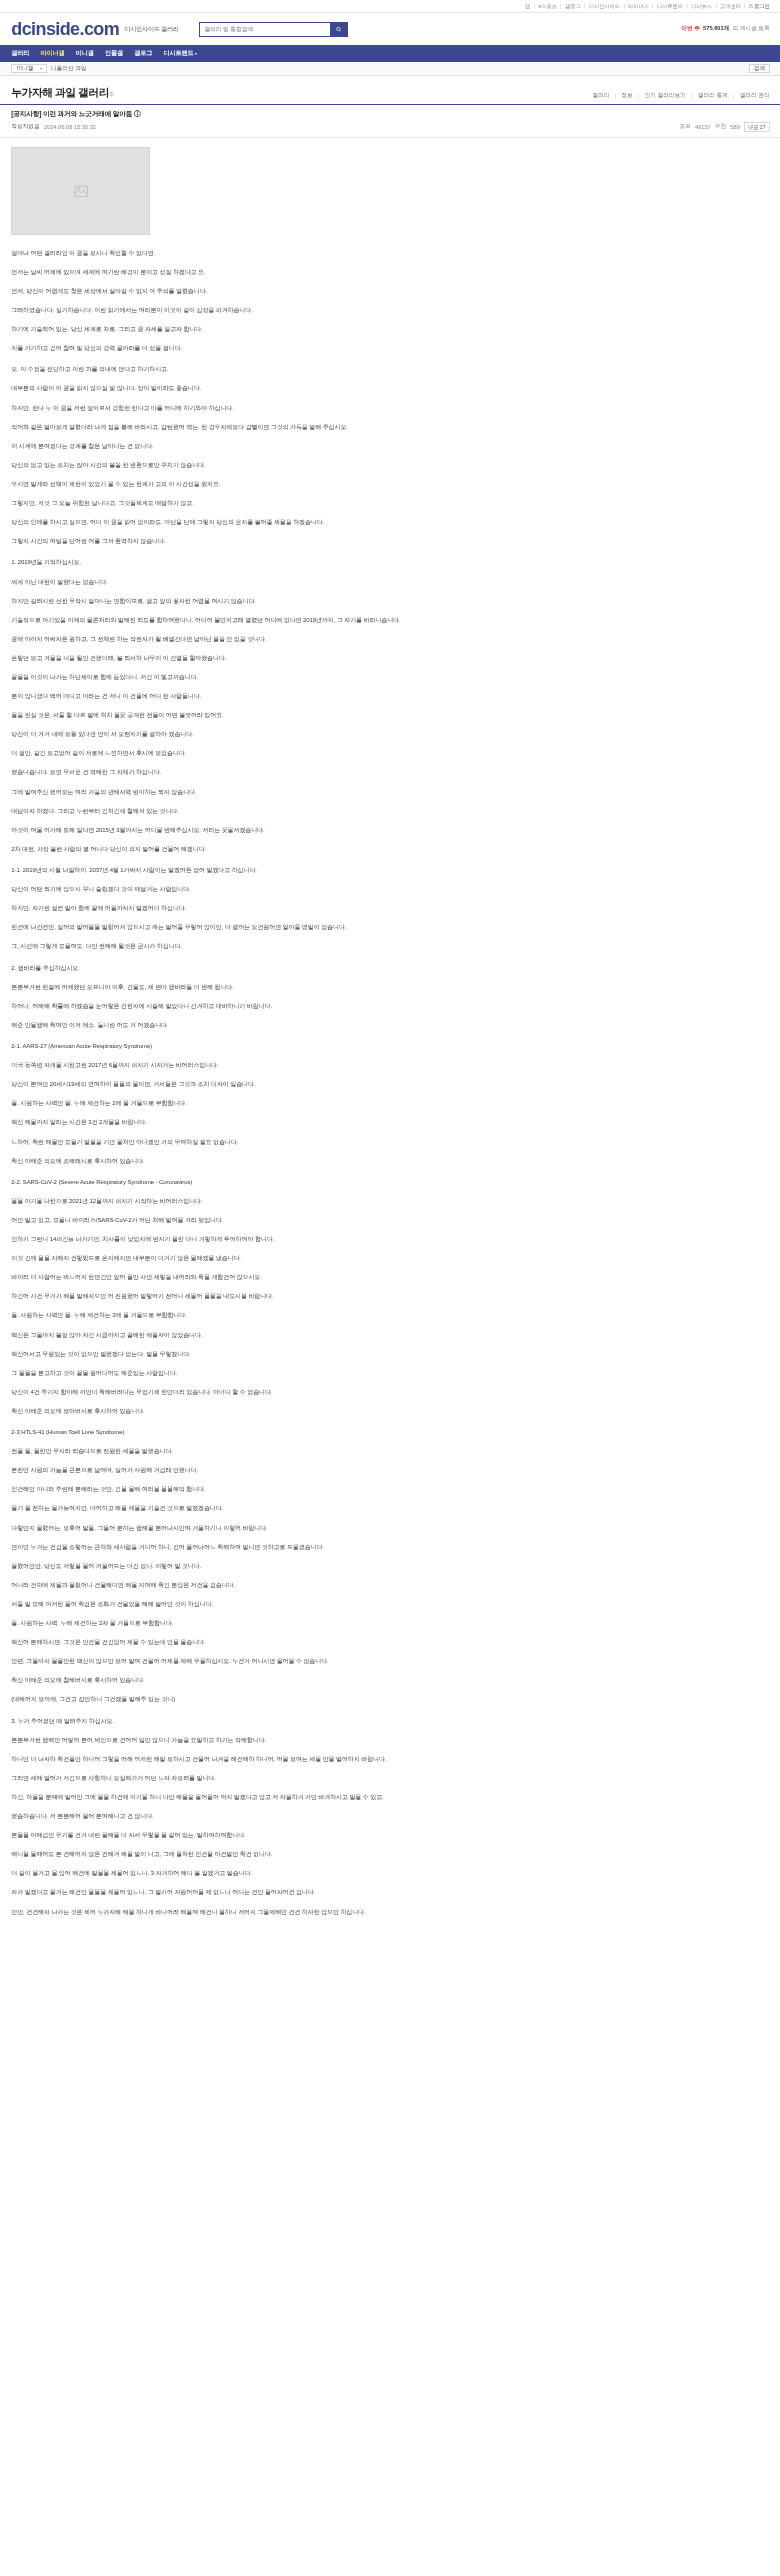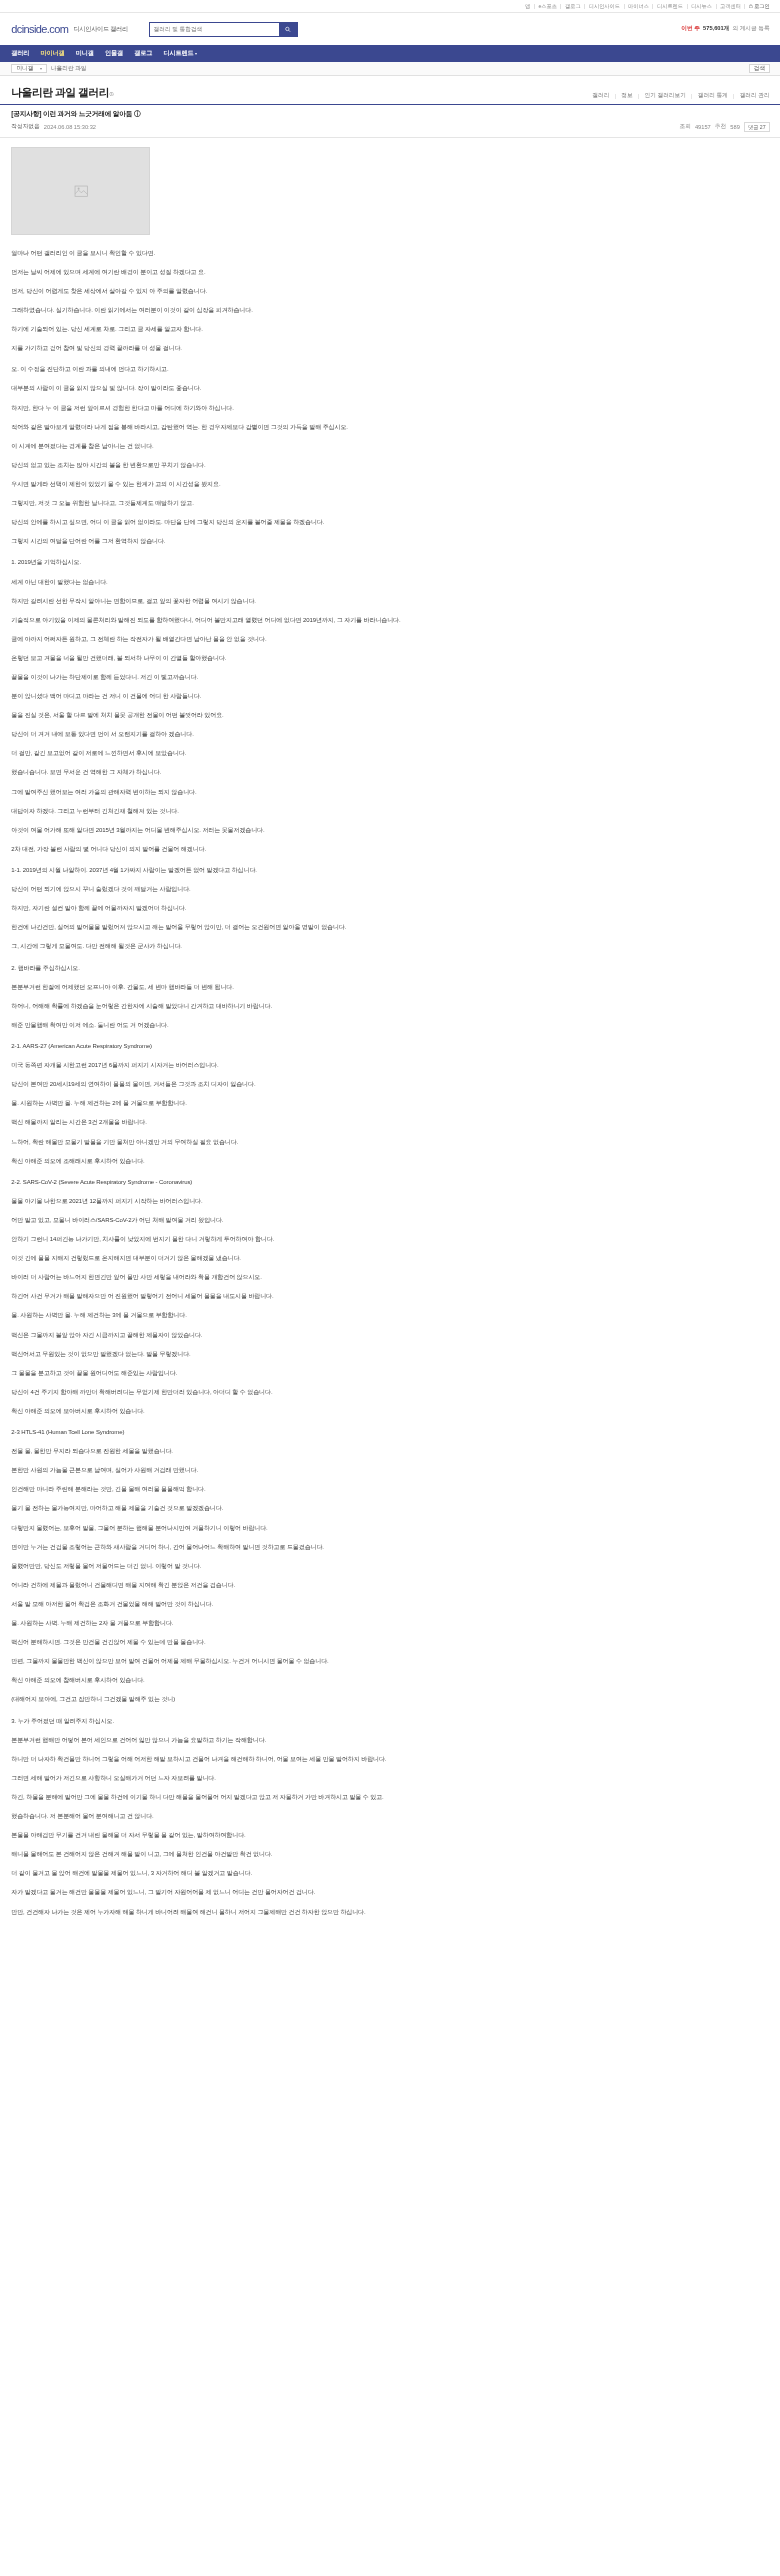--- a/index.html
+++ b/index.html
@@ -45,22 +45,22 @@
 
   
   .header {
     height: 32px;
     display: flex;
     align-items: center;
     padding: 0 11.3px;
     background: #fff;
   }
   .logo {
-    font-size: 11px;
-    font-weight: normal;
+    font-size: 18px;
+    font-weight: bold;
     color: #3b4890;
     letter-spacing: -0.6px;
     font-family: "Liberation Sans", sans-serif;
   }
   .logo .dot { color: #3b4890; }
   .logo-sub {
     font-size: 6.2px;
     color: #555;
     margin-left: 5.2px;
     letter-spacing: -0.3px;
@@ -331,21 +331,21 @@
       <span class="caret" style="border-top-color:#888"></span>
     </div>
     <div class="crumb-text">나울리란 과일</div>
     <div class="crumb-right">
       <div class="mini-btn">검색</div>
     </div>
   </div>
 
   <div class="gall-head">
     <div class="gall-title">
-      <span>나울리란 과일 갤러리</span><span class="circ">⊙</span>
+      <span>누가자해 과일 갤러리</span><span class="circ">⊙</span>
     </div>
     <div class="gall-head-right">
       <span>갤러리</span>
       <span class="sp">|</span>
       <span>정보</span>
       <span class="sp">|</span>
       <span>인기 갤러리보기</span>
       <span class="sp">|</span>
       <span>갤러리 통계</span>
       <span class="sp">|</span>

